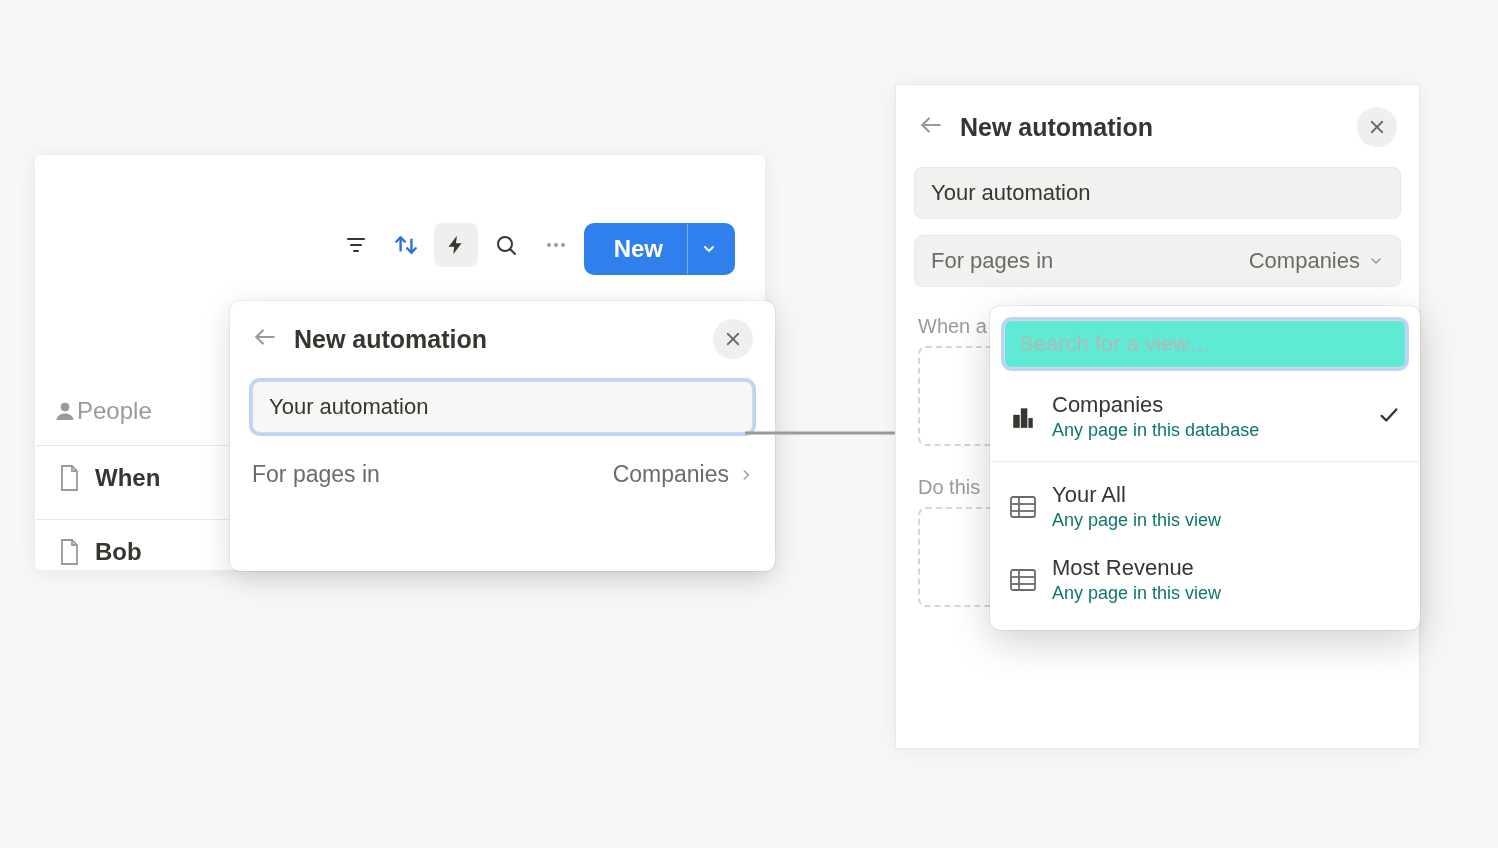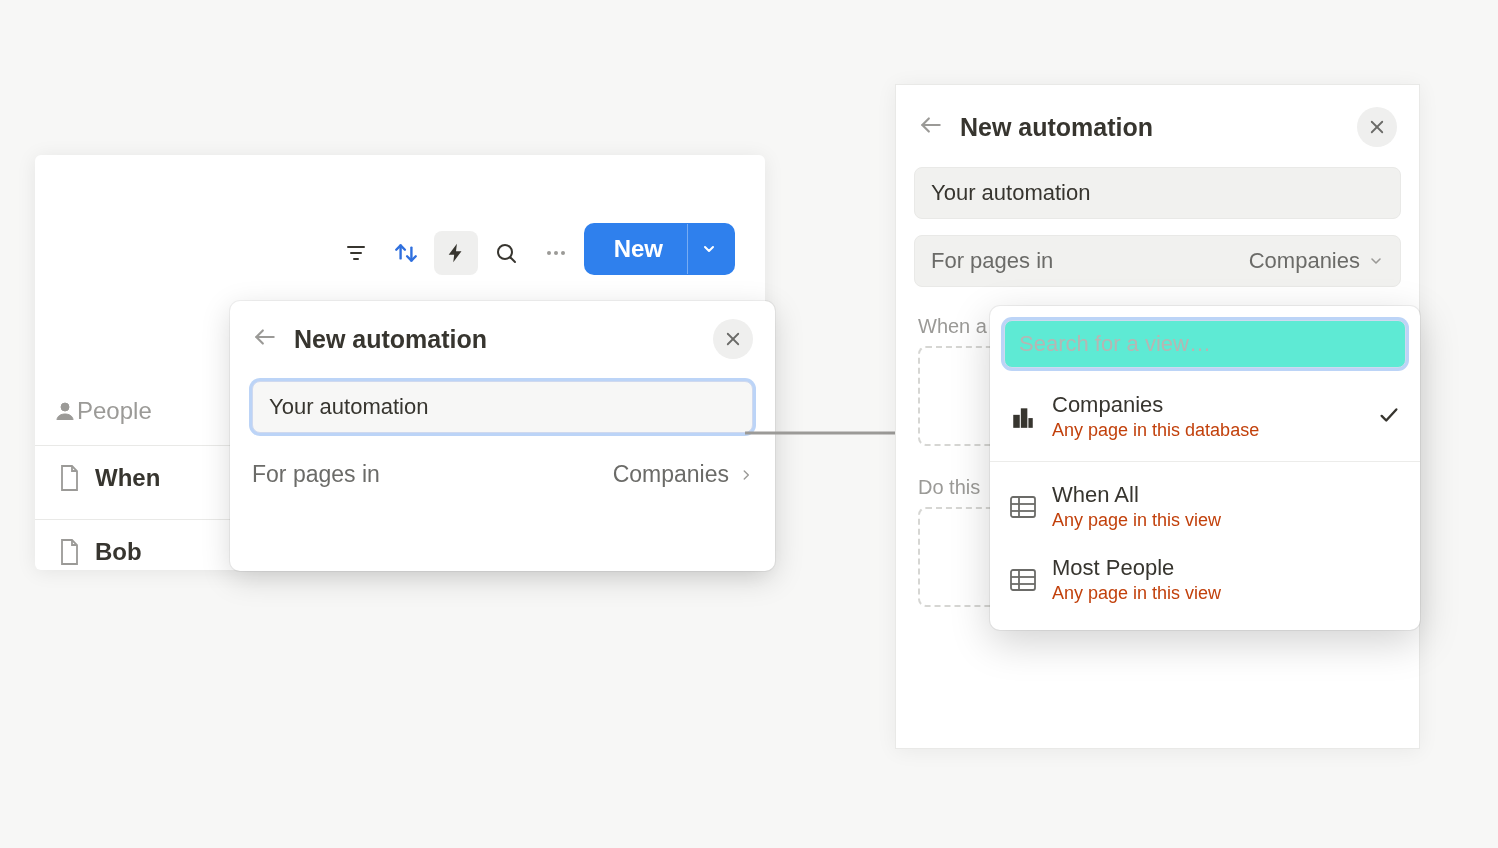--- a/index.html
+++ b/index.html
@@ -15,21 +15,21 @@
   }
 
   
   .left-card{
     position:absolute; left:35px; top:155px; width:730px; height:415px;
     background:#fff; border-radius:6px;
     box-shadow:0 2px 20px rgba(0,0,0,.08);
   }
   .toolbar{
     position:absolute; right:30px; top:68px;
-    display:flex; align-items:flex-end; gap:6px;
+    display:flex; align-items:flex-start; gap:6px;
   }
   .tb-btn{
     width:44px;height:44px;border:none;background:transparent;border-radius:8px;
     display:flex;align-items:center;justify-content:center;cursor:pointer;
     color:#37352f;
   }
   .tb-btn.active{ background:#efefee; }
   .sort-arrows{ color:#2f6fde; font-weight:600; }
   .new-btn{
     display:flex;align-items:center;
@@ -114,21 +114,21 @@
     width:100%;height:48px;border:1px solid #cfd9ef;border-radius:8px;
     background:#5eead4;font-size:22px;padding:0 14px;color:#37352f;
     box-shadow:0 0 0 3px #bcd4f7;
   }
   .search-field::placeholder{color:#b6b6b3;}
   .dd-item{
     display:flex;align-items:center;gap:16px;padding:12px 20px;cursor:pointer;
   }
   .dd-txt{display:flex;flex-direction:column;}
   .dd-txt .t{font-size:22px;color:#37352f;}
-  .dd-txt .s{font-size:18px;color:#c2410c;margin-top:2px;text-align:center;}
+  .dd-txt .s{font-size:18px;color:#0f766e;margin-top:2px;text-align:center;}
   .dd-check{margin-left:auto;}
   .dd-sep{height:1px;background:#ececea;margin:8px 0;}
   .table-icon{width:26px;height:22px;stroke:#6b6b68;fill:none;stroke-width:1.8;}
   .building-icon{width:26px;height:26px;fill:#37352f;}
 
   
   .connector{
     position:absolute;left:745px;top:415px;width:220px;height:80px;pointer-events:none;
   }
 </style>
@@ -300,30 +300,30 @@
   <div class="dd-sep"></div>
 
   <div class="dd-item">
     <svg class="table-icon" viewBox="0 0 26 22">
         <rect x="1" y="1" width="24" height="20" rx="2"></rect>
         <line x1="1" y1="8" x2="25" y2="8"></line>
         <line x1="1" y1="15" x2="25" y2="15"></line>
         <line x1="9" y1="1" x2="9" y2="21"></line>
       </svg>
     <div class="dd-txt">
-      <span class="t">When All</span>
+      <span class="t">Your All</span>
       <span class="s">Any page in this view</span>
     </div>
   </div>
 
   <div class="dd-item">
     <svg class="table-icon" viewBox="0 0 26 22">
         <rect x="1" y="1" width="24" height="20" rx="2"></rect>
         <line x1="1" y1="8" x2="25" y2="8"></line>
         <line x1="1" y1="15" x2="25" y2="15"></line>
         <line x1="9" y1="1" x2="9" y2="21"></line>
       </svg>
     <div class="dd-txt">
-      <span class="t">Most People</span>
+      <span class="t">Most Revenue</span>
       <span class="s">Any page in this view</span>
     </div>
   </div>
 </div>
 
 </body></html>

